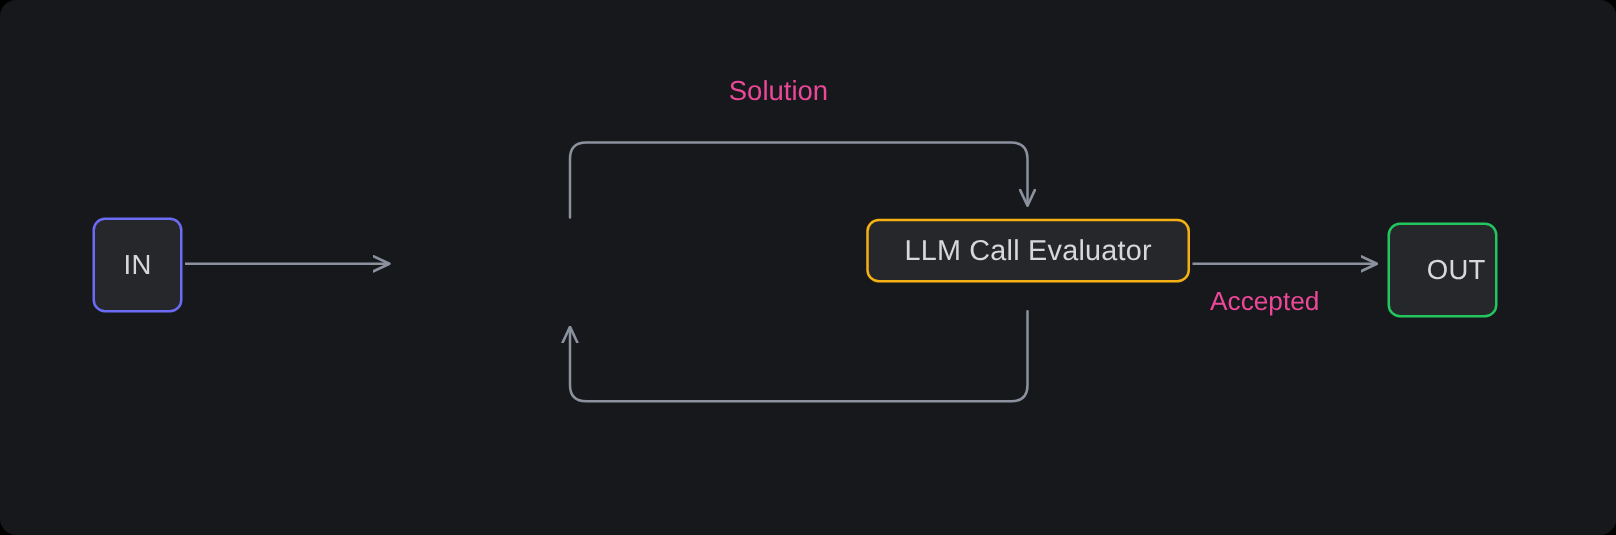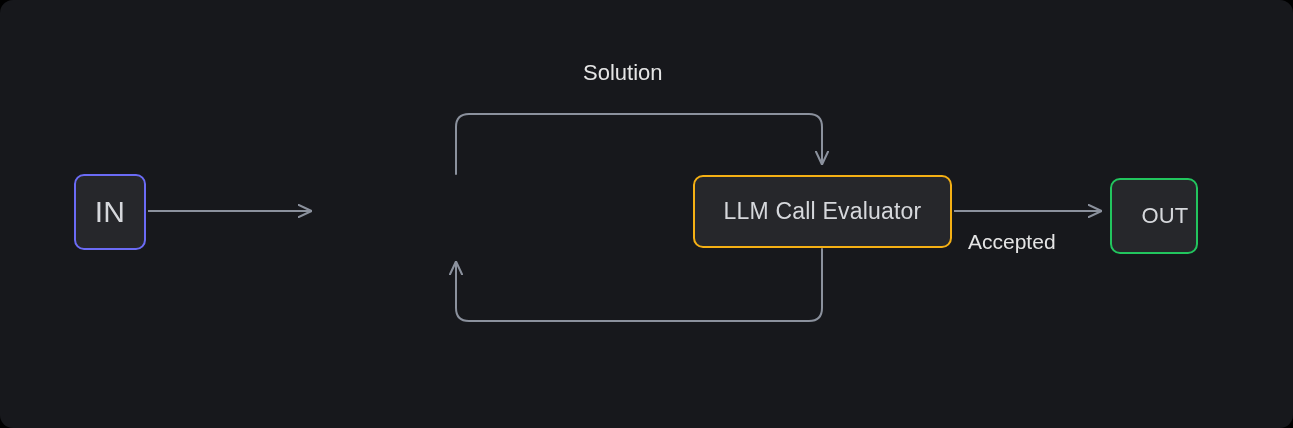--- a/index.html
+++ b/index.html
@@ -44,50 +44,50 @@
   }
   .node-label {
     white-space: nowrap;
   }
   #node-in {
     left: 74px;
     top: 174px;
     width: 72px;
     height: 76px;
     border-color: #6b6bf5;
-    font-size: 30px;
+    font-size: 22px;
   }
   #node-generator {
     left: 320px;
     top: 175px;
     width: 263px;
     height: 73px;
     border-color: #f5b014;
     font-size: 23px;
   }
   #node-evaluator {
     left: 693px;
     top: 175px;
     width: 259px;
-    height: 73px;
+    height: 51px;
     border-color: #f5b014;
     font-size: 23px;
   }
   #node-out {
     left: 1110px;
     top: 178px;
     width: 88px;
     height: 76px;
     border-color: #22c55e;
     font-size: 22px;
     padding-left: 22px;
   }
   .edge-label {
     position: absolute;
-    color: #e5e5e5;
+    color: #ec4899;
     font-size: 22px;
     white-space: nowrap;
     z-index: 2;
   }
   #label-solution {
     left: 583px;
     top: 60px;
   }
   #label-rejected {
     left: 501px;

